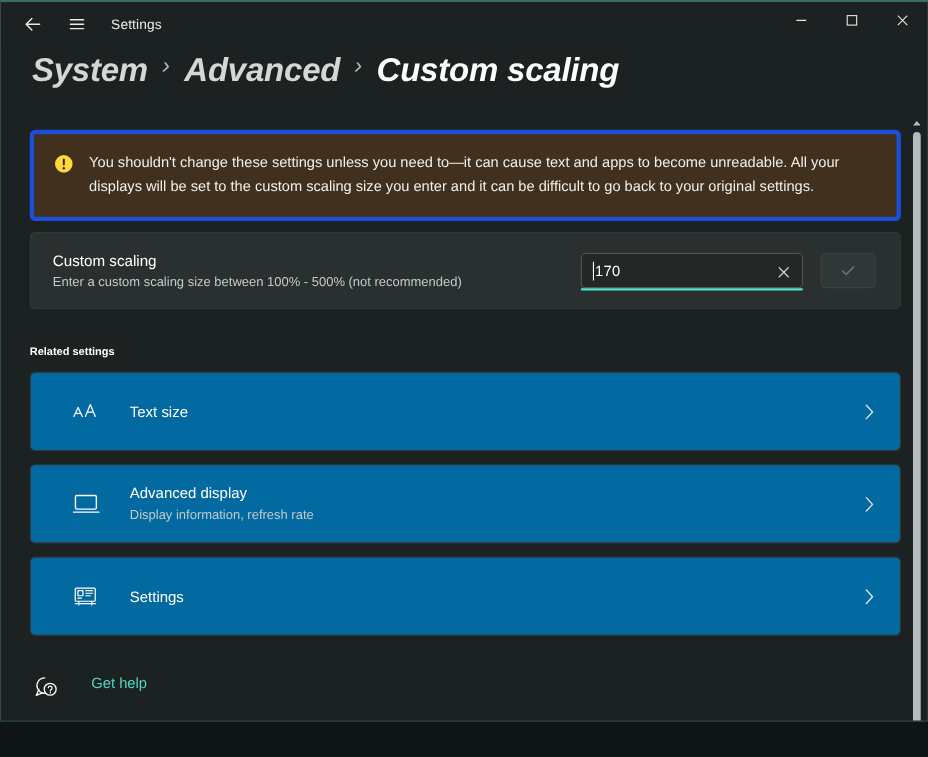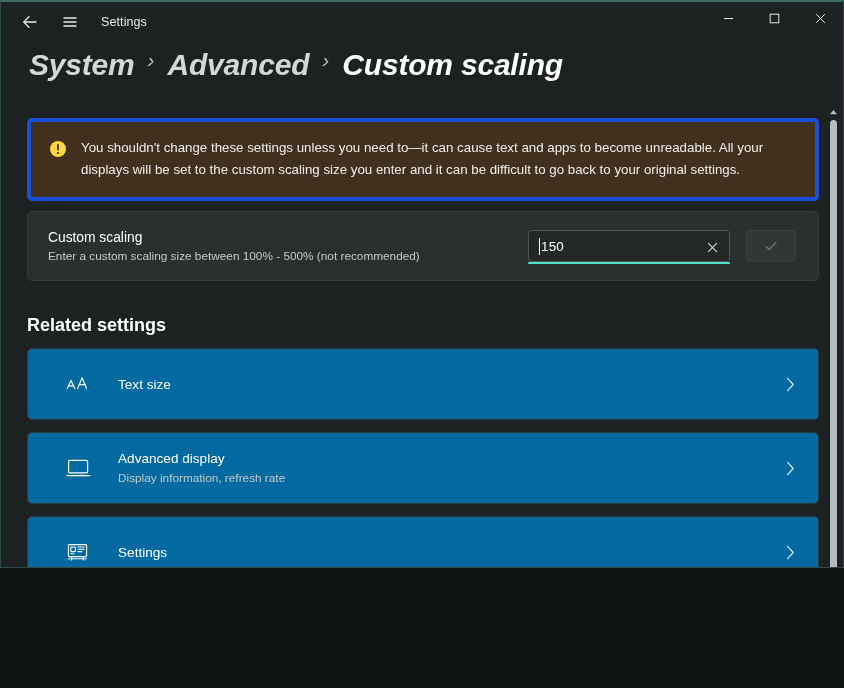--- a/index.html
+++ b/index.html
@@ -14,21 +14,21 @@
     font-family: "Liberation Sans", sans-serif;
     background: #0f1514;
     color: #ffffff;
     -webkit-font-smoothing: antialiased;
   }
 
   
   #window {
     position: relative;
     width: 844px;
-    height: 568px;
+    height: 656px;
     background: #1b2221;
     border: 1px solid #2f4a47;
     border-top: 2px solid #3d6b66;
     overflow: hidden;
   }
 
   
   #titlebar {
     position: relative;
     height: 40px;
@@ -217,21 +217,21 @@
     border-radius: 4px;
     display: flex;
     align-items: center;
     justify-content: center;
     color: #6d7675;
   }
 
   
   #related-heading {
     margin-top: 34px;
-    font-size: 18px;
+    font-size: 10px;
     font-weight: 700;
     color: #ffffff;
   }
 
   .setting-card {
     margin-top: 12px;
     background: #0369a1;
     border: 1px solid #333938;
     border-radius: 5px;
     height: 72px;
@@ -395,21 +395,21 @@
       </div>
 
       <div id="scaling-card">
         <div id="scaling-texts">
           <div id="scaling-title">Custom scaling</div>
           <div id="scaling-sub">Enter a custom scaling size between 100% - 500% (not recommended)</div>
         </div>
 
         <div id="scaling-input-wrap">
           <span id="scaling-caret"></span>
-          <span id="scaling-value" placeholder="">150</span>
+          <span id="scaling-value" placeholder="">170</span>
           <span id="scaling-clear">
             <svg width="11" height="11" viewBox="0 0 11 11" stroke="currentColor" stroke-width="1.15" stroke-linecap="round">
               <path d="M1.4 1.4l8.2 8.2"></path>
                 <path d="M9.6 1.4l-8.2 8.2"></path>
             </svg>
           </span>
         </div>
 
         <div id="scaling-confirm">
           <svg width="16" height="16" viewBox="0 0 16 16" fill="none" stroke="currentColor" stroke-width="1.4" stroke-linecap="round" stroke-linejoin="round">

